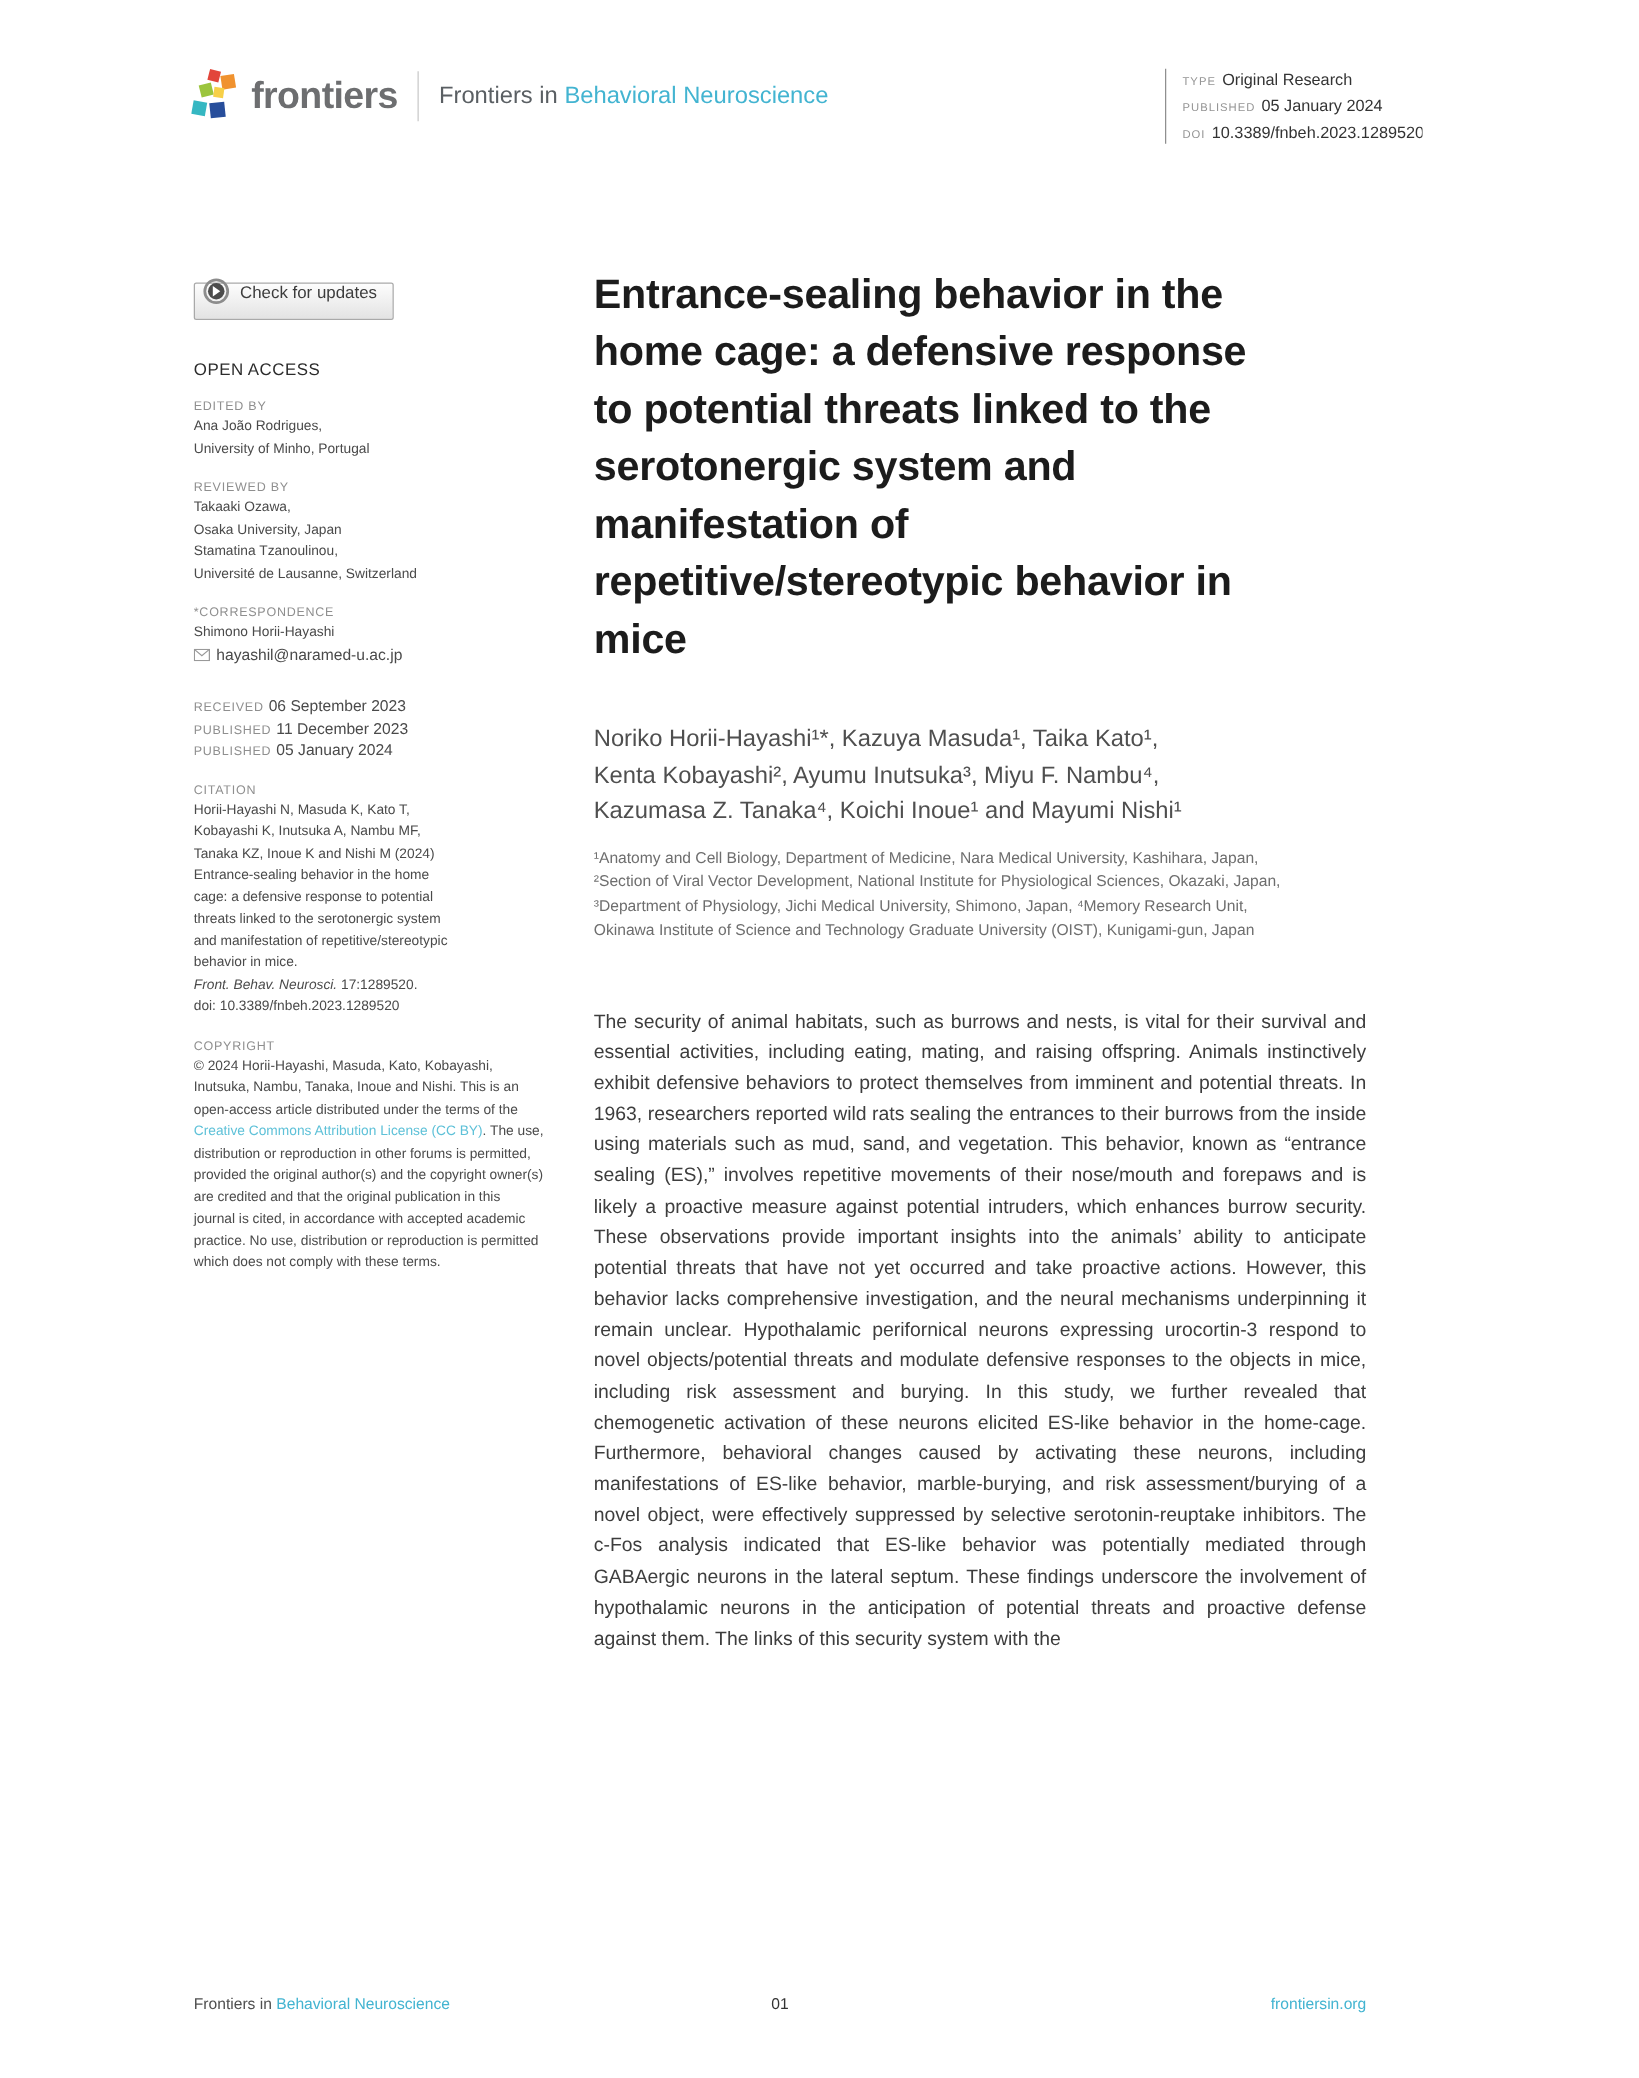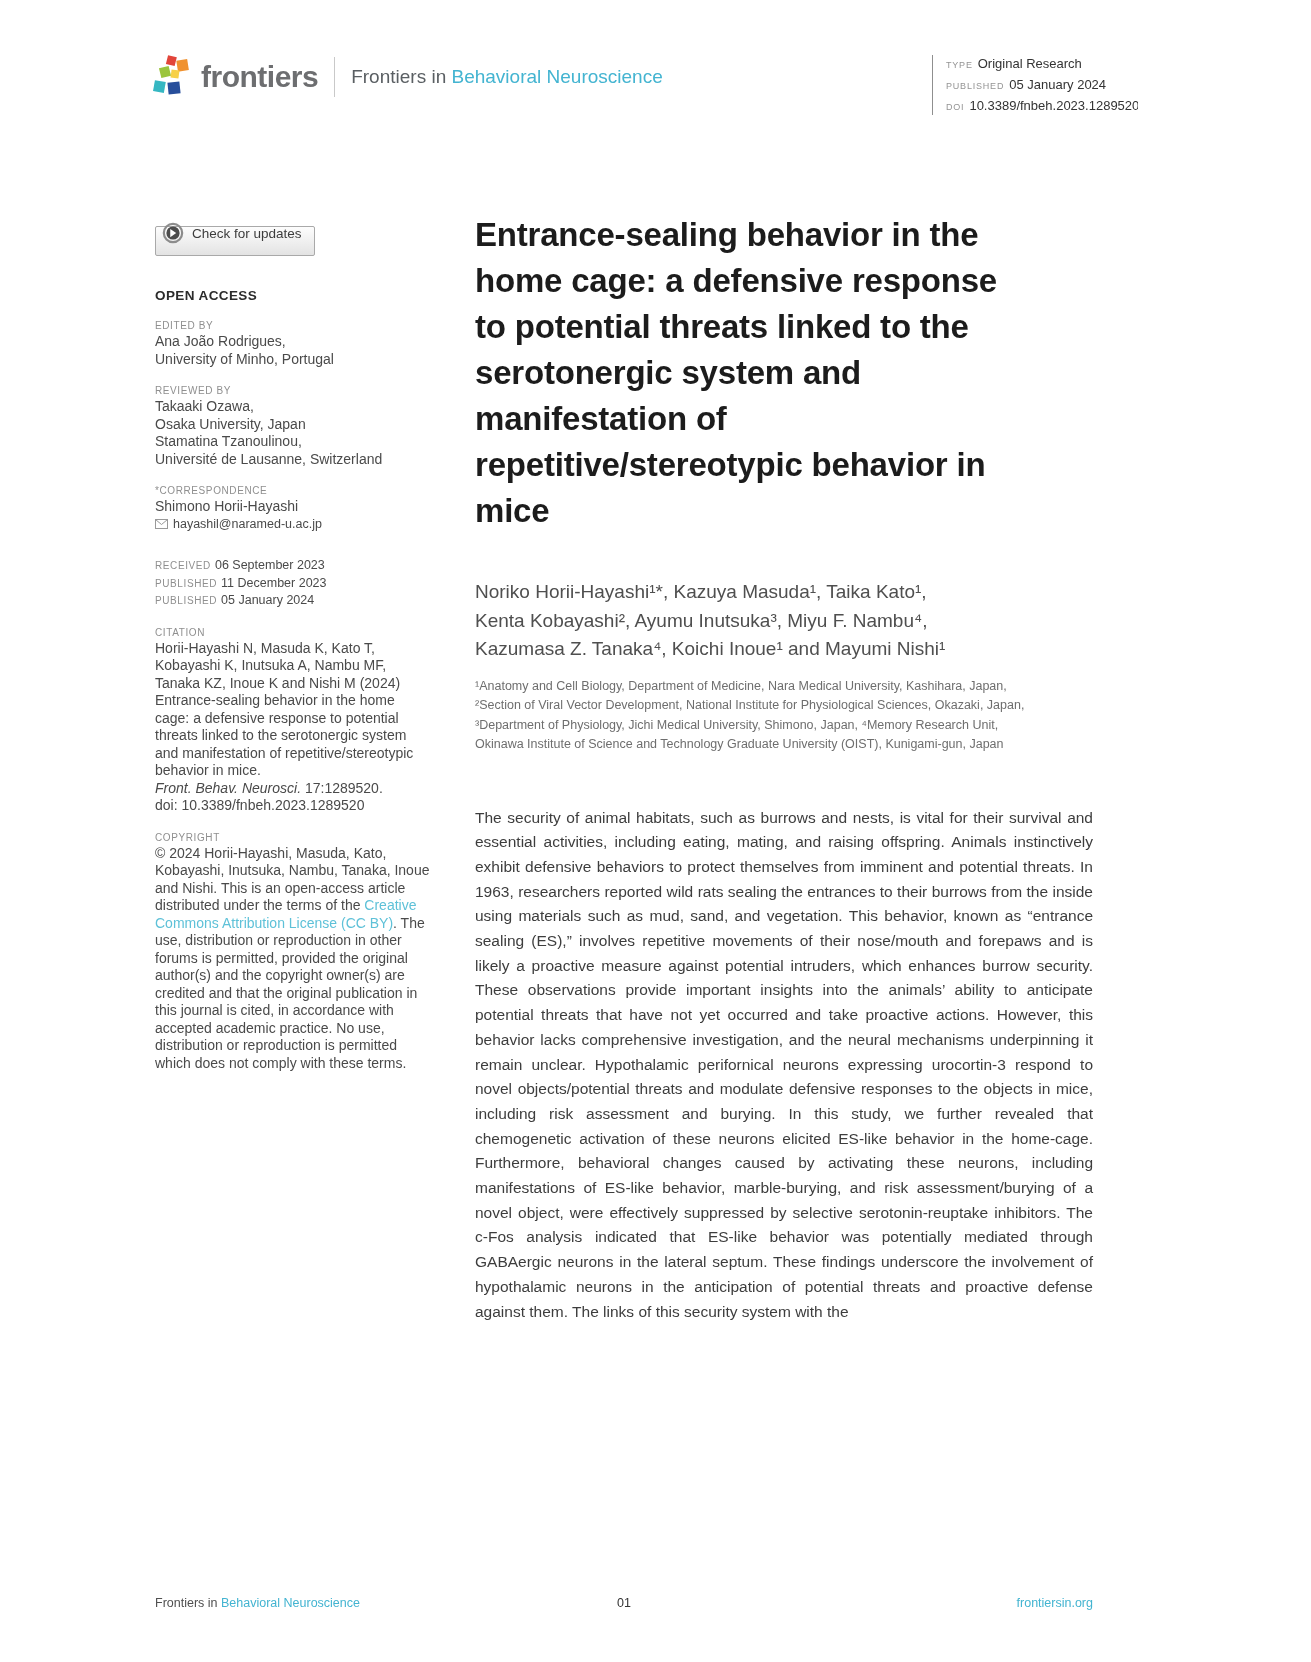--- a/index.html
+++ b/index.html
@@ -30,24 +30,24 @@
   .meta-label{font-size:9px;color:#949494;letter-spacing:0.8px;margin-right:5px;}
 
   
   .sidebar{position:absolute;left:155px;top:226px;width:280px;}
   .check-btn{
     display:inline-flex;align-items:center;gap:8px;height:30px;padding:0 12px 16px 6px;
     background:linear-gradient(#fdfdfd,#e3e3e3);border:1px solid #a9a9a9;border-radius:2px;
     font-size:13.5px;color:#3c3c3c;cursor:pointer;margin-bottom:32px;
     font-family:"Liberation Sans", sans-serif;
   }
-  .open-access{font-size:13.5px;font-weight:bold;color:#2b2b2b;letter-spacing:0.4px;margin:0 0 15px;}
+  .open-access{font-size:13.5px;font-weight:normal;color:#2b2b2b;letter-spacing:0.4px;margin:0 0 15px;}
   .side-section{margin-bottom:15px;}
   .side-label{font-size:10px;color:#8f8f8f;letter-spacing:0.6px;line-height:15px;}
-  .side-text{font-size:14px;color:#4a4a4a;line-height:17.5px;white-space:pre-line;}
+  .side-text{font-size:11px;color:#4a4a4a;line-height:17.5px;white-space:pre-line;}
   .email-row{display:flex;align-items:center;gap:5px;font-size:12.5px;color:#4a4a4a;line-height:17.5px;cursor:pointer;}
   .date-row{font-size:12.5px;color:#4a4a4a;line-height:17.5px;}
   .date-row .side-label{margin-right:4px;}
   .dates{margin-top:24px;margin-bottom:15px;}
   .cite-journal{font-style:italic;}
   .link-teal{color:var(--link);}
 
   
   .main{position:absolute;left:475px;top:212px;width:618px;}
   .title{

